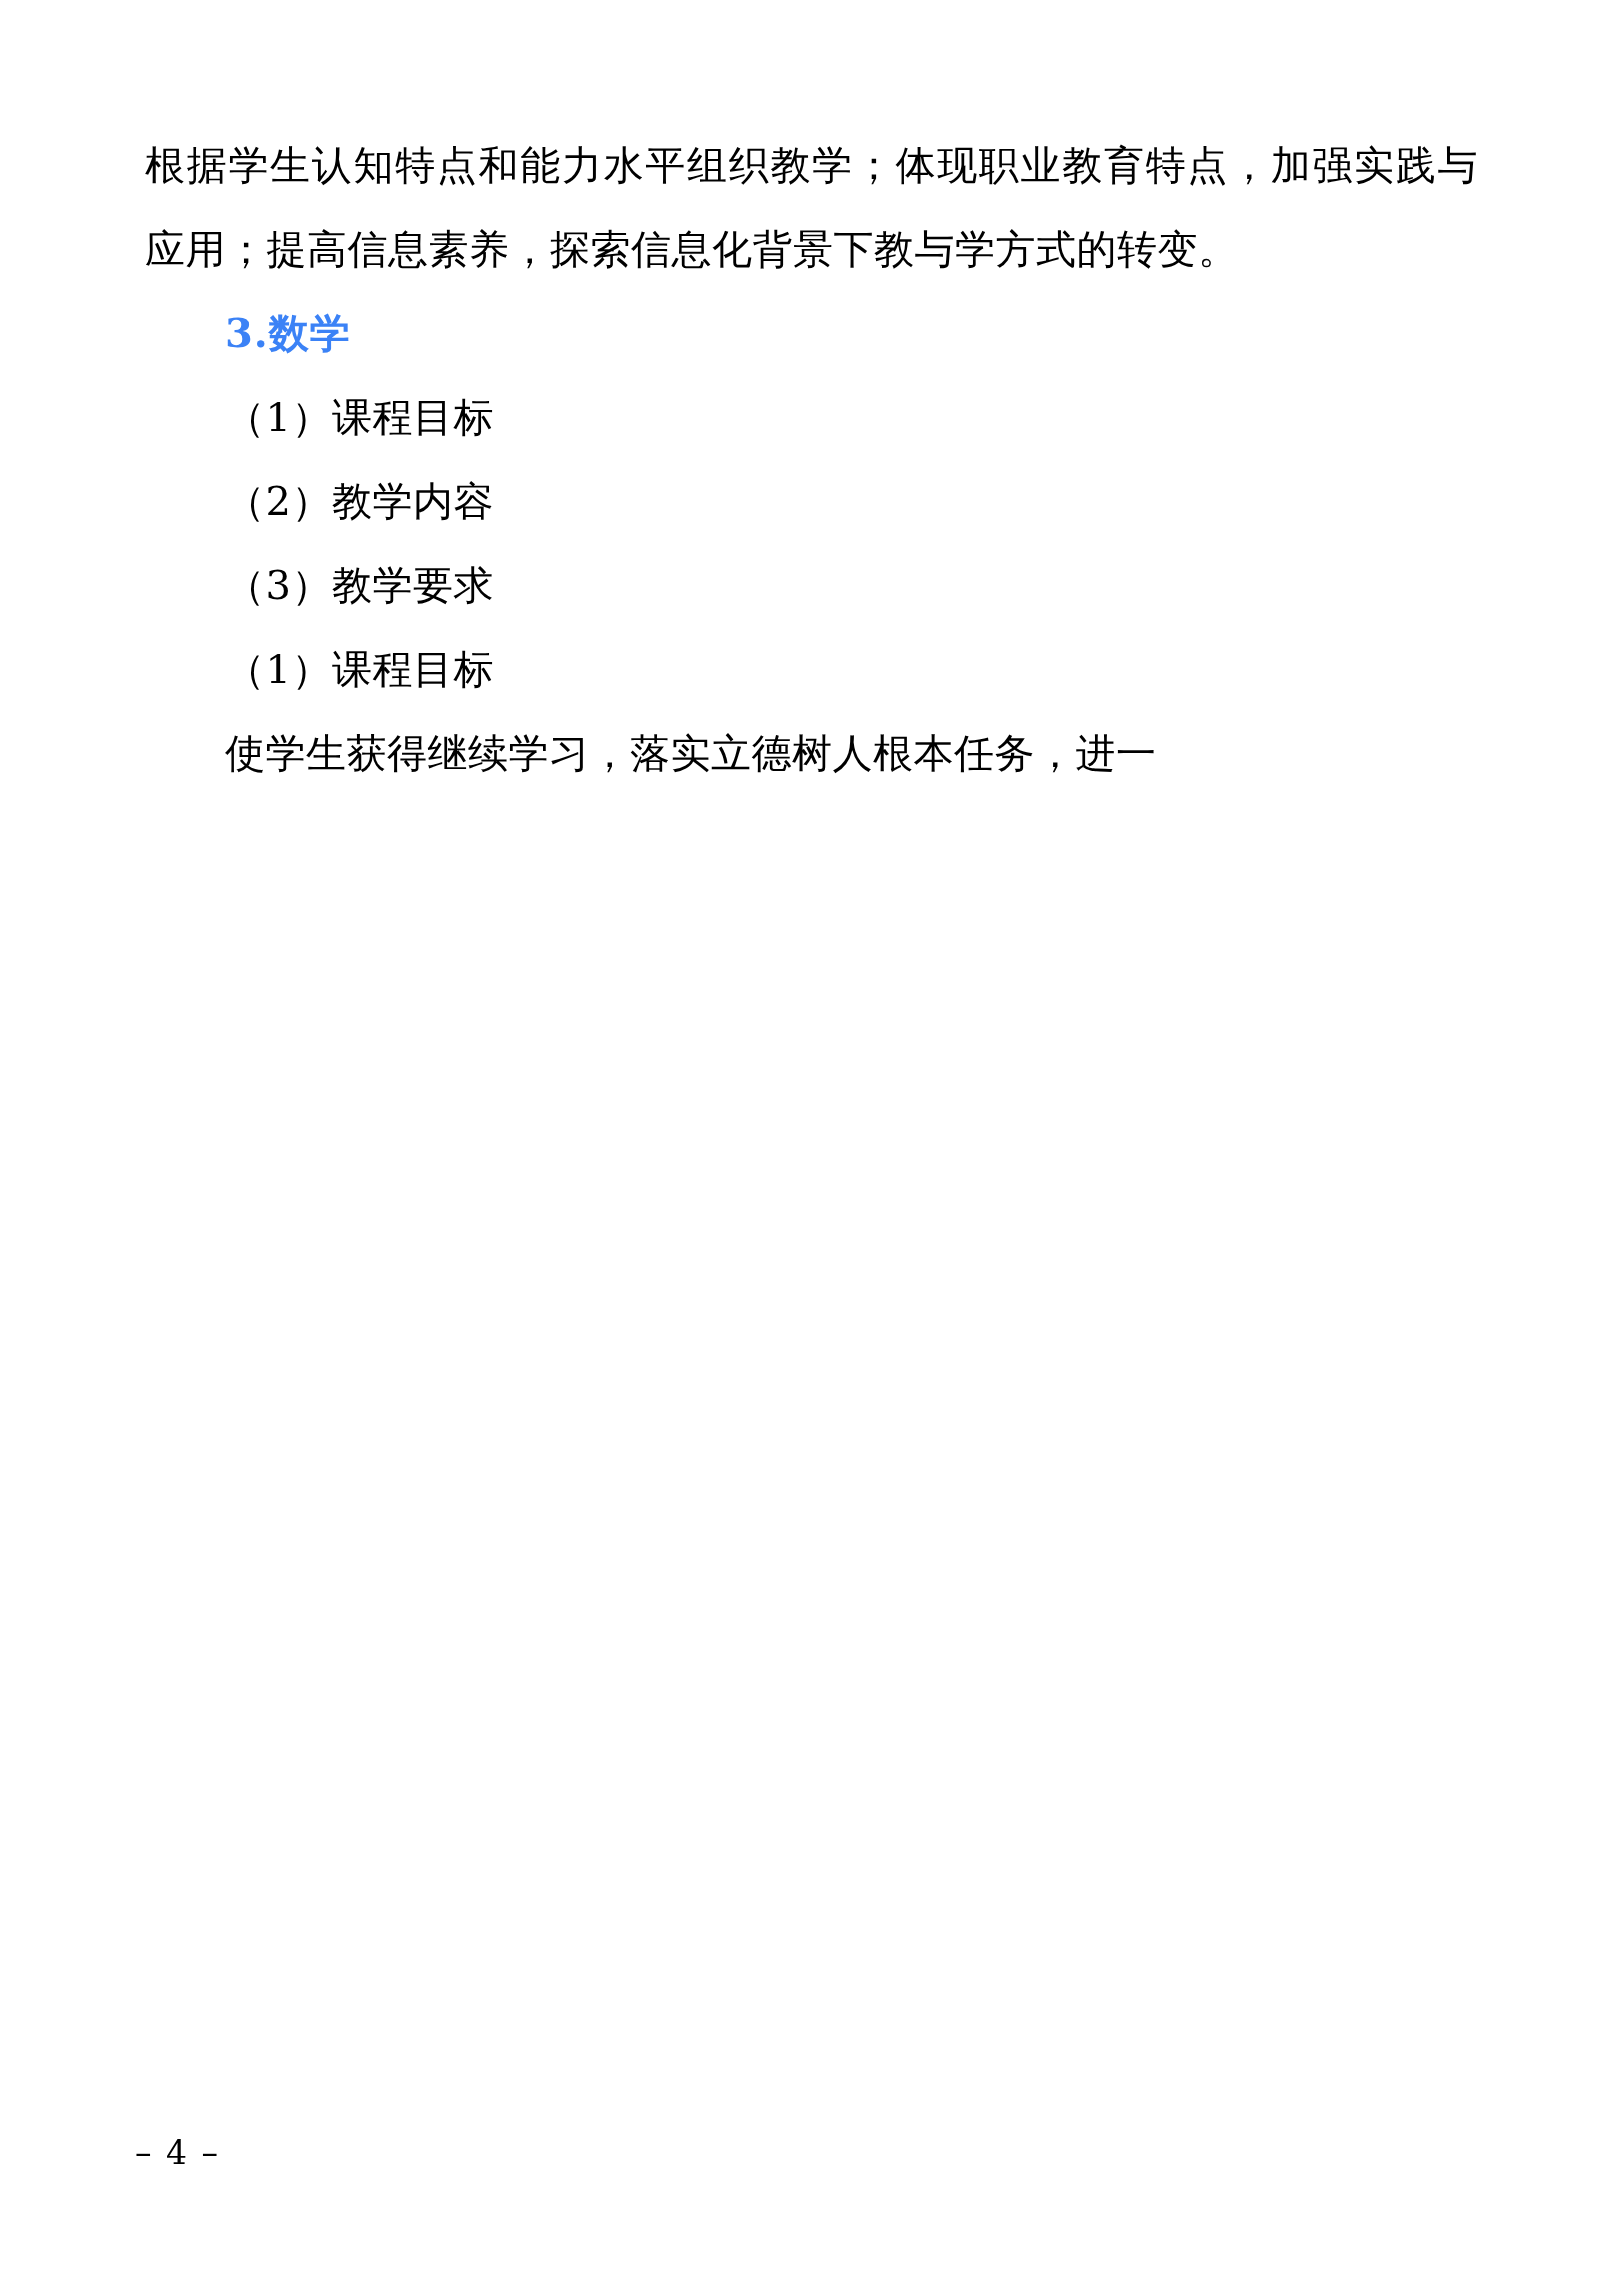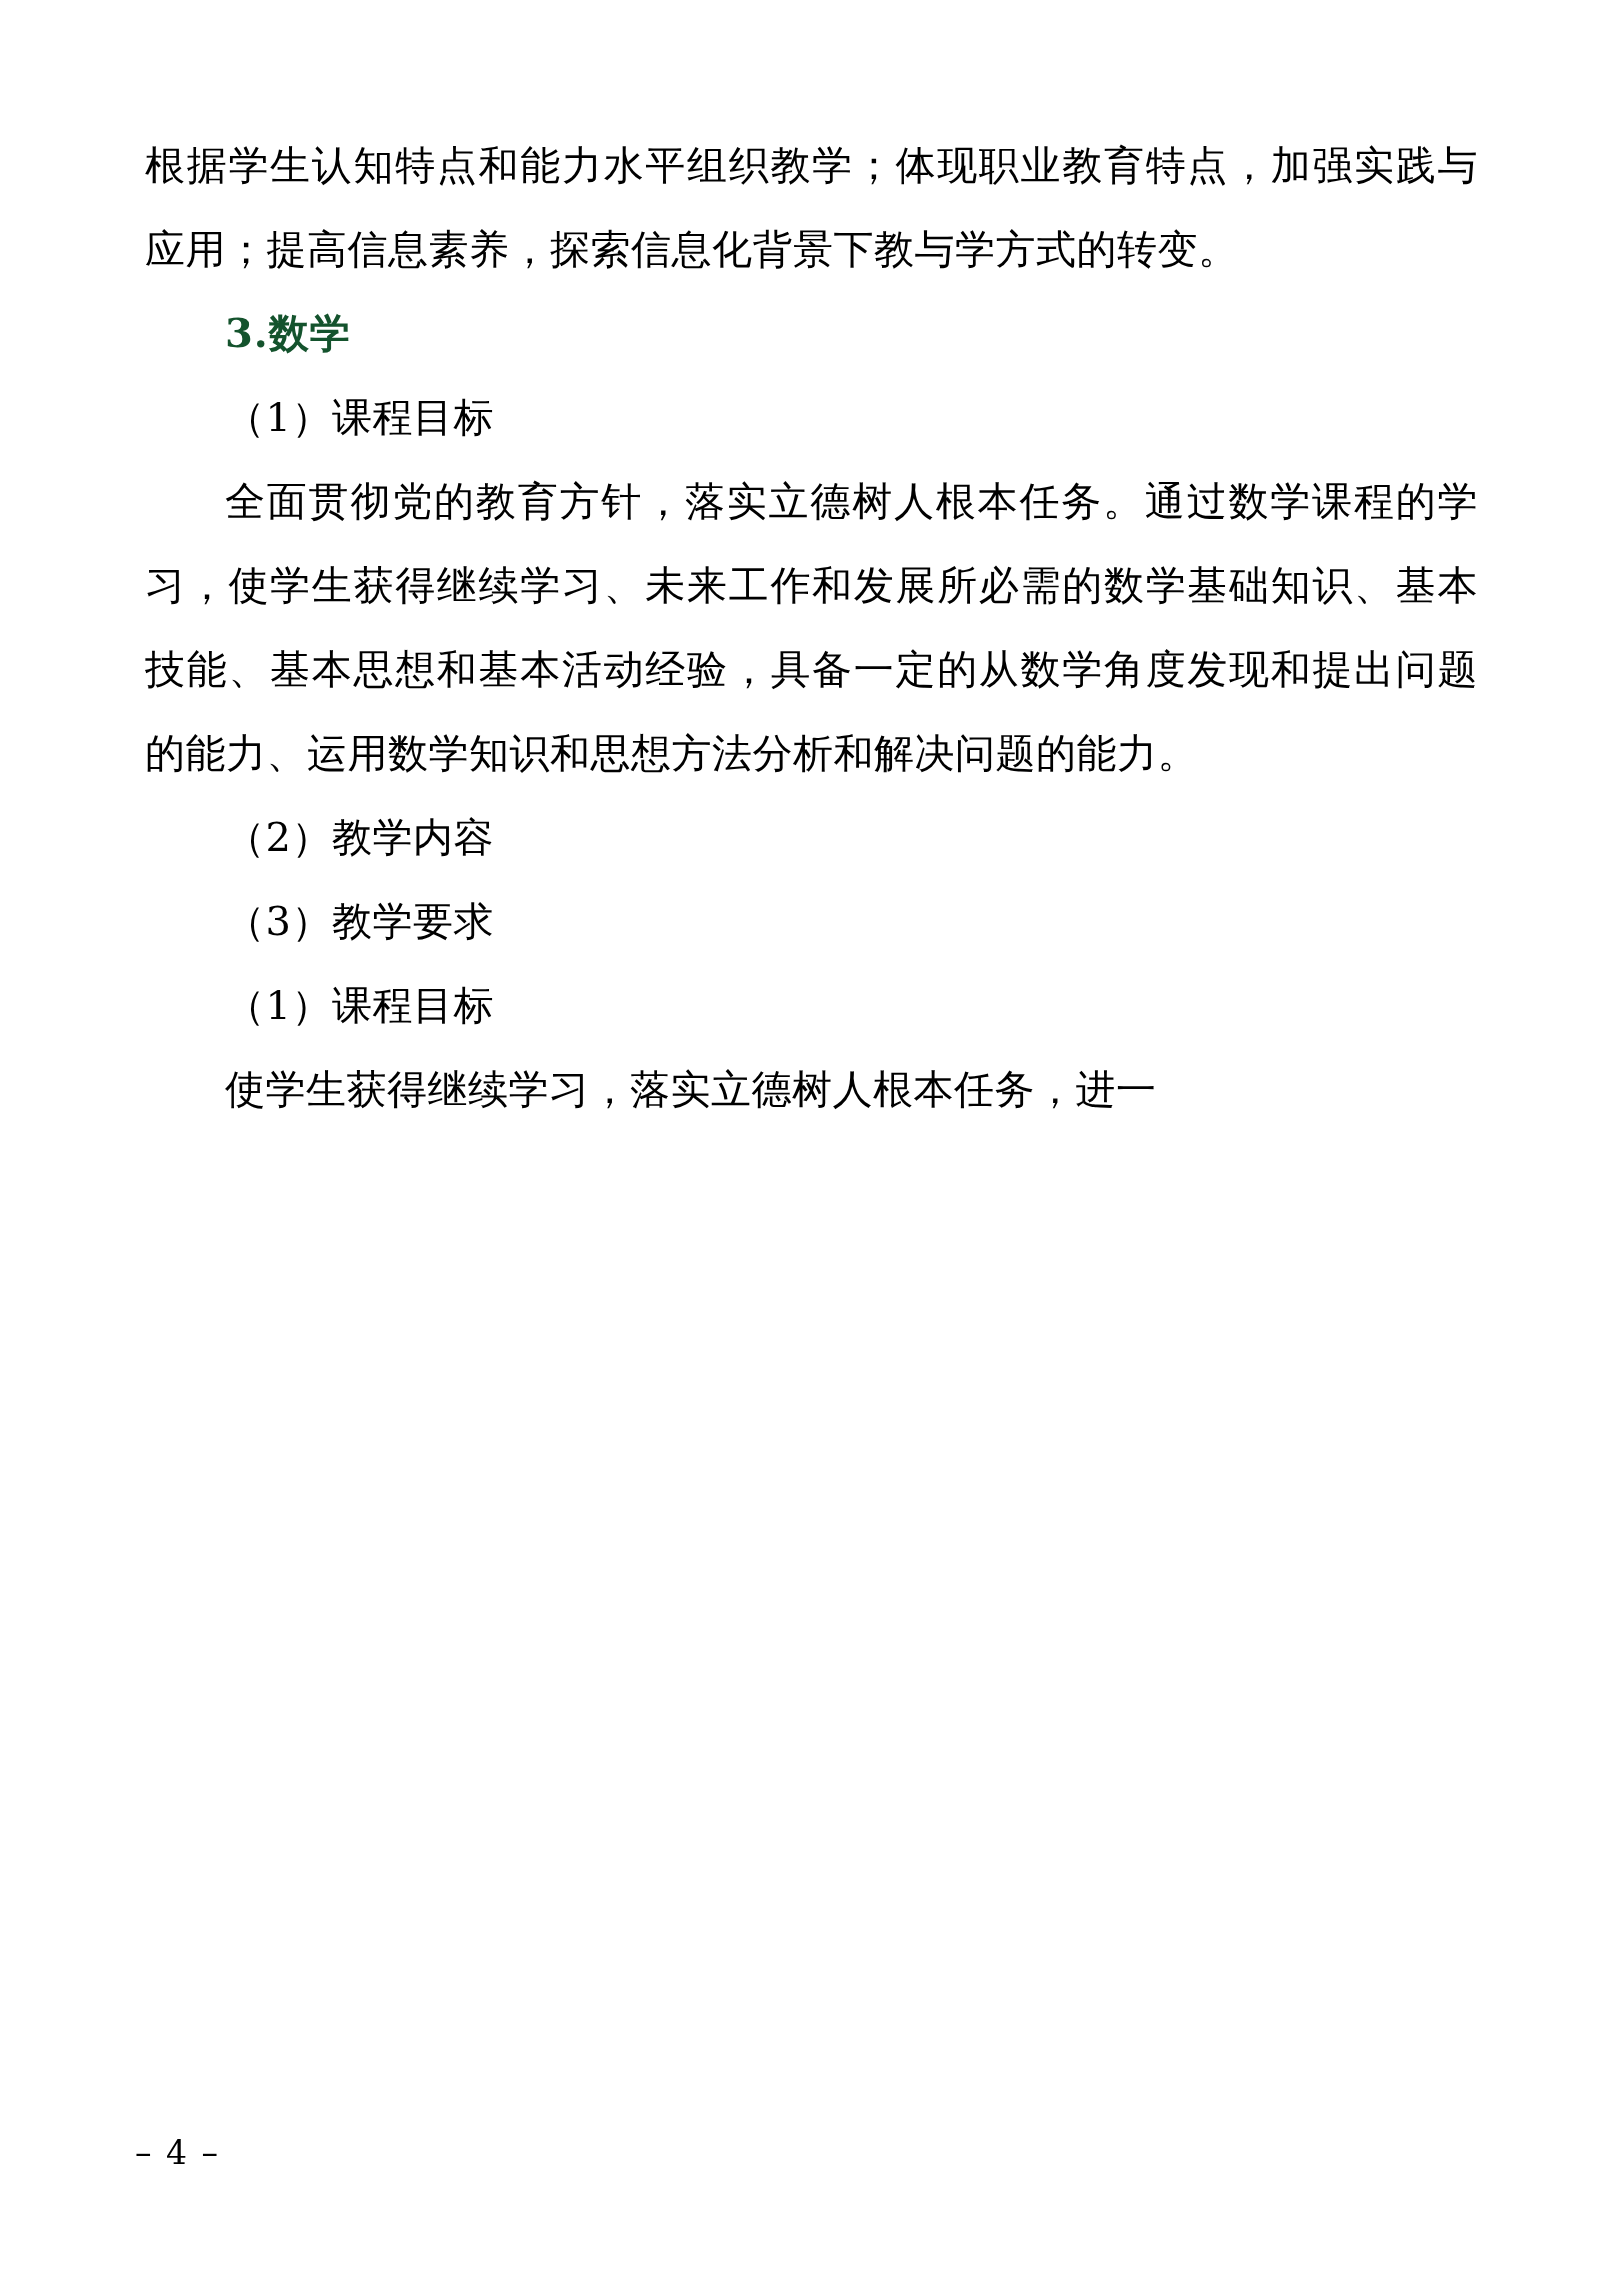--- a/index.html
+++ b/index.html
@@ -33,21 +33,21 @@
     letter-spacing: 0.5px;
   }
   .indent {
     text-indent: 80px;
   }
   .heading {
     font-family: "DejaVu Serif", "Liberation Serif", serif;
     font-size: 40px;
     line-height: 84px;
     font-weight: bold;
-    color: #14532d;
+    color: #3b82f6;
     margin: 0;
     text-indent: 80px;
     letter-spacing: 1px;
   }
   .footer {
     position: absolute;
     left: 0;
     top: 2133px;
     width: 1621px;
     text-align: left;
@@ -66,21 +66,20 @@
 
 <div class="page">
   <div class="content">
 
     <p class="para">根据学生认知特点和能力水平组织教学；体现职业教育特点，加强实践与应用；提高信息素养，探索信息化背景下教与学方式的转变。</p>
 
     <p class="heading">3.数学</p>
 
     <p class="para indent">（1）课程目标</p>
 
-    <p class="para indent">全面贯彻党的教育方针，落实立德树人根本任务。通过数学课程的学习，使学生获得继续学习、未来工作和发展所必需的数学基础知识、基本技能、基本思想和基本活动经验，具备一定的从数学角度发现和提出问题的能力、运用数学知识和思想方法分析和解决问题的能力。</p>
 
     <p class="para indent">（2）教学内容</p>
 
 
     <p class="para indent">（3）教学要求</p>
 
 
 
     <p class="para indent">（1）课程目标</p>
 

